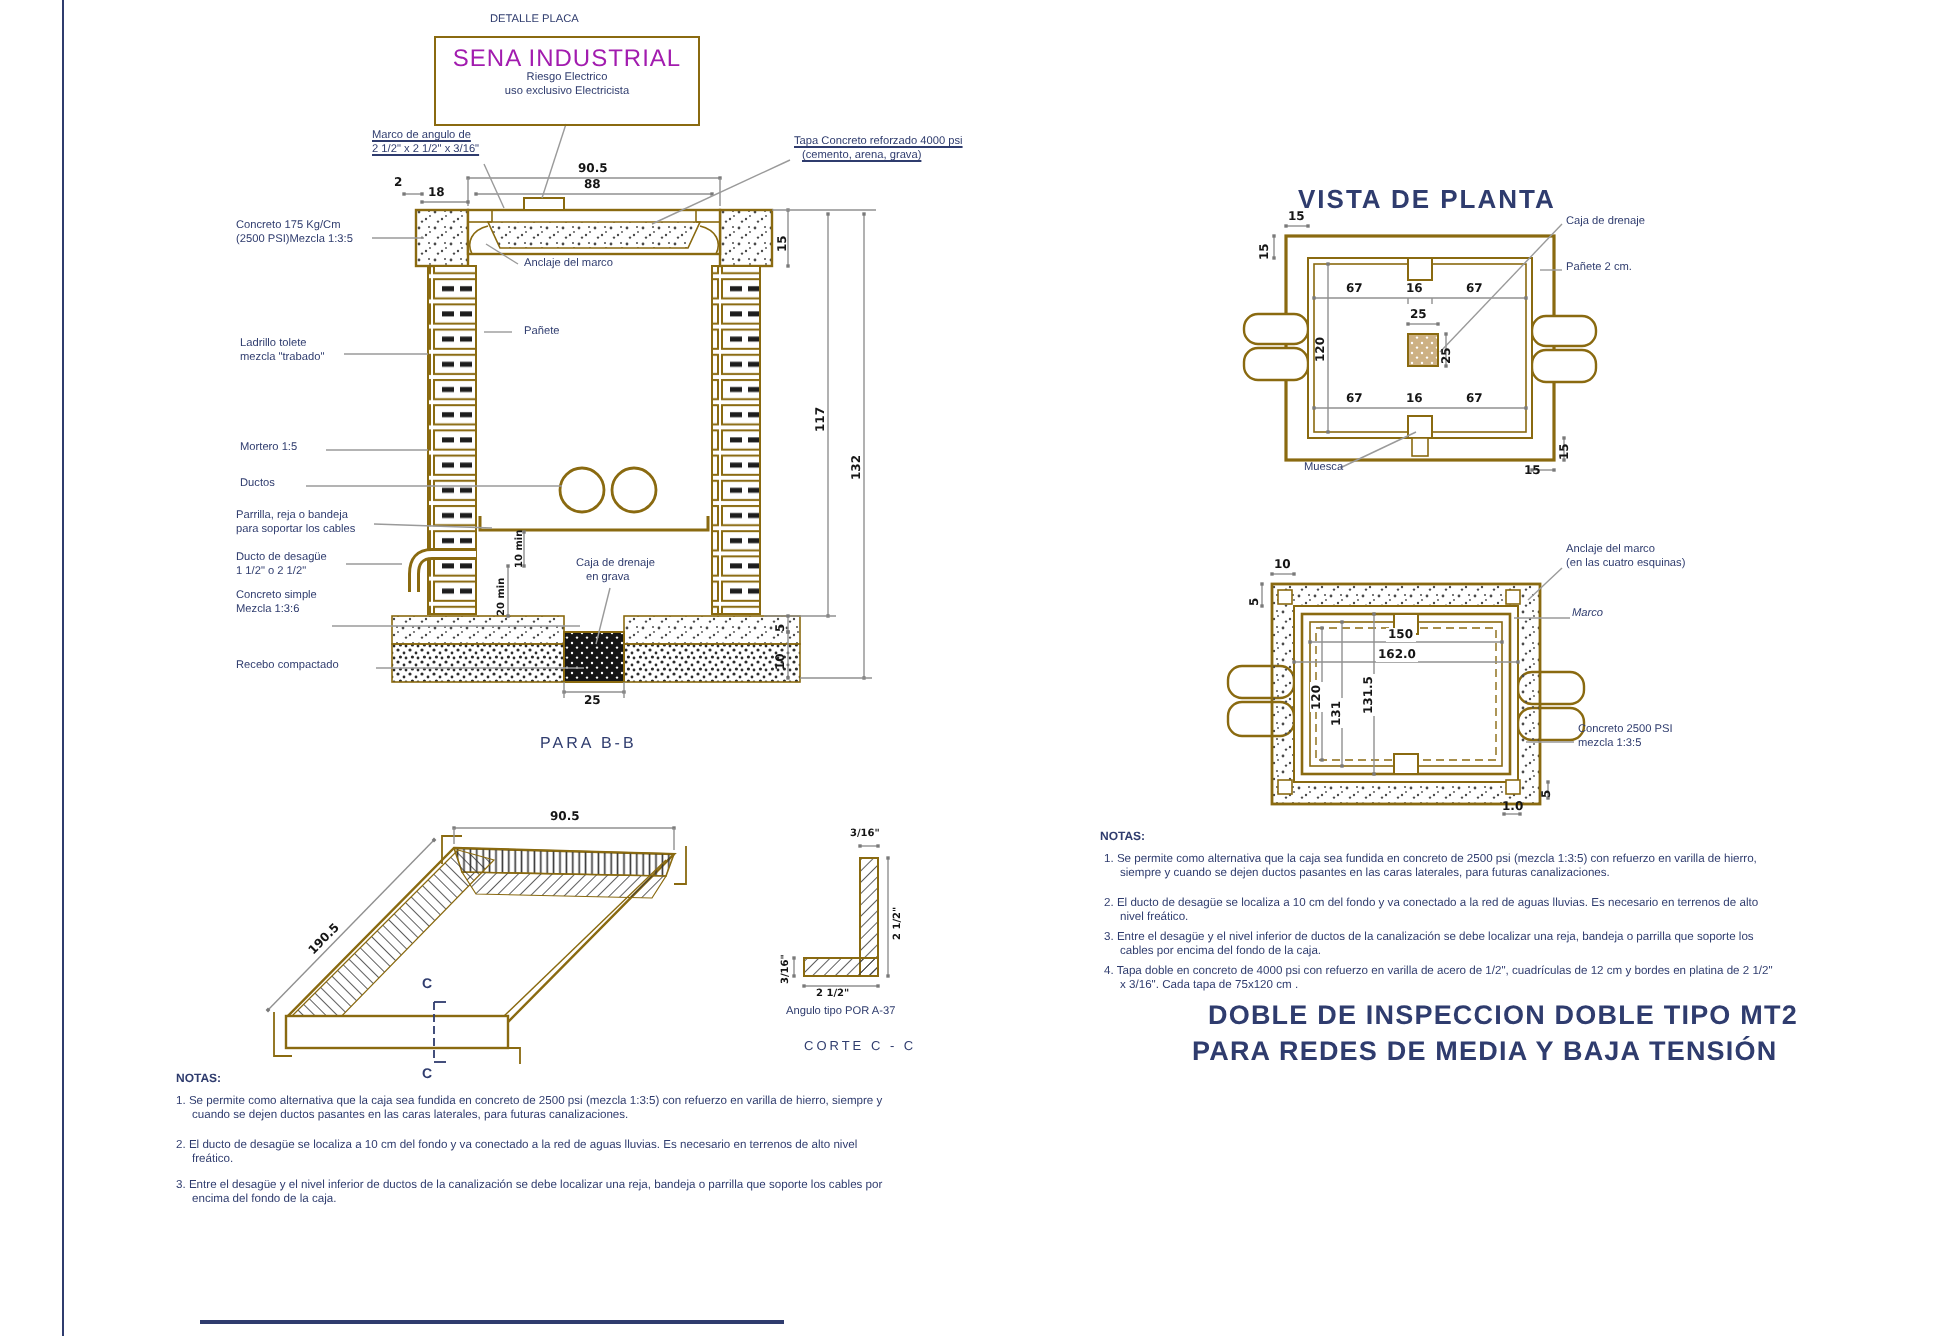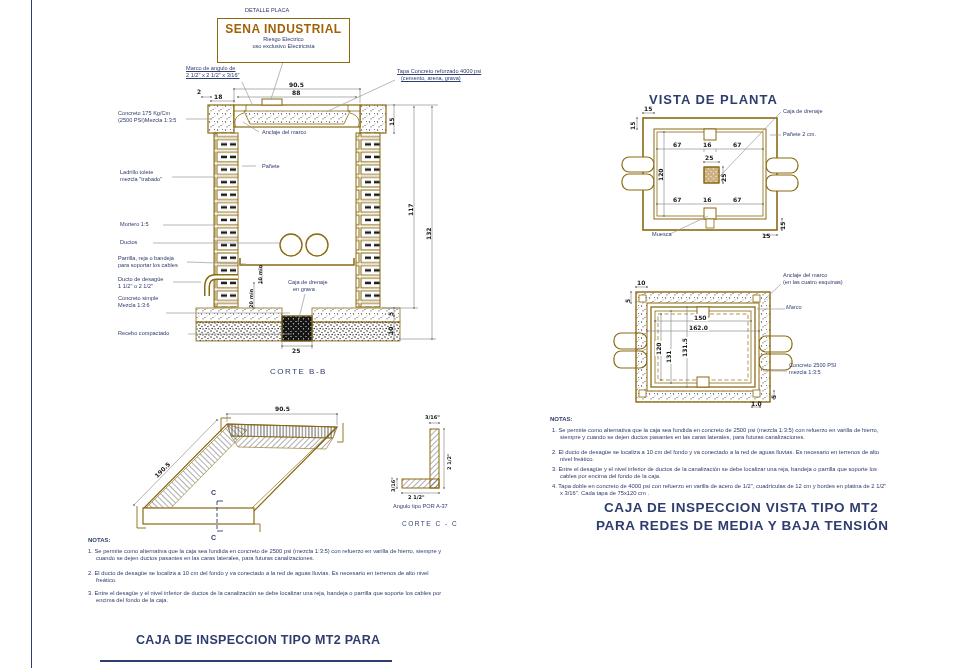--- a/index.html
+++ b/index.html
@@ -12,21 +12,21 @@
   .rot{transform:rotate(-90deg);transform-origin:0 0;}
   .rot46{transform:rotate(-45.5deg);transform-origin:0 0;}
   .bgw{background:#fff;padding:0 1px;}
   .note{position:absolute;color:#2f3c6e;font-size:5.8px;line-height:7px;white-space:normal;
         padding-left:8px;text-indent:-8px;}
   .noteh{position:absolute;color:#2f3c6e;font-size:6px;font-weight:bold;white-space:nowrap;}
   .cap{position:absolute;color:#2f3c6e;font-size:8px;letter-spacing:1.5px;white-space:nowrap;}
   .sec{position:absolute;color:#2f3c6e;font-size:7px;font-weight:bold;}
   #plate{position:absolute;left:217px;top:18px;width:131px;height:43px;border:1.5px solid #8a6a10;
          text-align:center;}
-  #plate .pt{color:#a16207;font-size:12px;font-weight:bold;letter-spacing:.5px;margin-top:3px;}
+  #plate .pt{color:#a21caf;font-size:12px;font-weight:normal;letter-spacing:.5px;margin-top:3px;}
   #plate .ps{color:#2f3c6e;font-size:5.6px;line-height:7px;}
   .bigtitle{position:absolute;color:#2f3c6e;font-weight:bold;white-space:nowrap;}
   #rt1,#rt2{font-size:13.5px;letter-spacing:.6px;}
   #bt1,#bt2{font-size:12.5px;letter-spacing:.3px;font-weight:800;}
   .vline{position:absolute;background:#2f3c6e;}
 </style>
 </head>
 <body>
 
 <div id="canvas">
@@ -282,21 +282,21 @@
 <div class="d" style="left:197px;top:88px">2</div>
 <div class="d" style="left:214px;top:93px">18</div>
 <div class="d rot" style="left:388px;top:126px">15</div>
 <div class="d rot" style="left:407px;top:216px">117</div>
 <div class="d rot" style="left:425px;top:240px">132</div>
 <div class="d rot" style="left:387px;top:316px">5</div>
 <div class="d rot" style="left:387px;top:335px">10</div>
 <div class="d" style="left:292px;top:347px">25</div>
 <div class="d rot" style="left:257px;top:284px;font-size:5px">10 min</div>
 <div class="d rot" style="left:248px;top:308px;font-size:5px">20 min</div>
-<div class="cap" style="left:270px;top:367px">CORTE B-B</div>
+<div class="cap" style="left:270px;top:367px">PARA B-B</div>
 
 <div class="bigtitle" style="left:649px;top:92px;font-size:13px;letter-spacing:1px">VISTA DE PLANTA</div>
 <div class="t" style="left:783px;top:108px">Caja de drenaje</div>
 <div class="t" style="left:783px;top:131px">Pañete 2 cm.</div>
 <div class="t" style="left:652px;top:231px">Muesca</div>
 <div class="d" style="left:644px;top:105px">15</div>
 <div class="d rot" style="left:629px;top:130px">15</div>
 <div class="d" style="left:673px;top:141px">67</div>
 <div class="d" style="left:703px;top:141px">16</div>
 <div class="d" style="left:733px;top:141px">67</div>
@@ -333,23 +333,22 @@
 <div class="d rot" style="left:390px;top:492px;font-size:5px">3/16"</div>
 <div class="d" style="left:408px;top:494px;font-size:5px">2 1/2"</div>
 <div class="t" style="left:393px;top:503px">Angulo tipo POR A-37</div>
 <div class="cap" style="left:402px;top:520px;font-size:6.5px">CORTE C - C</div>
 
 <div class="noteh" style="left:550px;top:416px">NOTAS:</div>
 <div class="note" style="left:552px;top:427px;width:328px">1. Se permite como alternativa que la caja sea fundida en concreto de 2500 psi (mezcla 1:3:5) con refuerzo en varilla de hierro, siempre y cuando se dejen ductos pasantes en las caras laterales, para futuras canalizaciones.</div>
 <div class="note" style="left:552px;top:449px;width:328px">2. El ducto de desagüe se localiza a 10 cm del fondo y va conectado a la red de aguas lluvias. Es necesario en terrenos de alto nivel freático.</div>
 <div class="note" style="left:552px;top:466px;width:328px">3. Entre el desagüe y el nivel inferior de ductos de la canalización se debe localizar una reja, bandeja o parrilla que soporte los cables por encima del fondo de la caja.</div>
 <div class="note" style="left:552px;top:483px;width:328px">4. Tapa doble en concreto de 4000 psi con refuerzo en varilla de acero de 1/2", cuadrículas de 12 cm y bordes en platina de 2 1/2" x 3/16".  Cada tapa de 75x120 cm .</div>
-<div class="bigtitle" id="rt1" style="left:604px;top:500px">CAJA DE INSPECCION VISTA TIPO MT2</div>
+<div class="bigtitle" id="rt1" style="left:604px;top:500px">DOBLE DE INSPECCION DOBLE TIPO MT2</div>
 <div class="bigtitle" id="rt2" style="left:596px;top:518px">PARA REDES DE MEDIA Y BAJA TENSIÓN</div>
 
 <div class="noteh" style="left:88px;top:537px">NOTAS:</div>
 <div class="note" style="left:88px;top:548px;width:352px">1. Se permite como alternativa que la caja sea fundida en concreto de 2500 psi (mezcla 1:3:5) con refuerzo en varilla de hierro, siempre y cuando se dejen ductos pasantes en las caras laterales, para futuras canalizaciones.</div>
 <div class="note" style="left:88px;top:570px;width:352px">2. El ducto de desagüe se localiza a 10 cm del fondo y va conectado a la red de aguas lluvias. Es necesario en terrenos de alto nivel freático.</div>
 <div class="note" style="left:88px;top:590px;width:352px">3. Entre el desagüe y el nivel inferior de ductos de la canalización se debe localizar una reja, bandeja o parrilla que soporte los cables por encima del fondo de la caja.</div>
 
-<div class="bigtitle" id="bt1" style="left:136px;top:633px">CAJA DE INSPECCION TIPO MT2 PARA</div>
 
 </div>
 
 </body></html>

